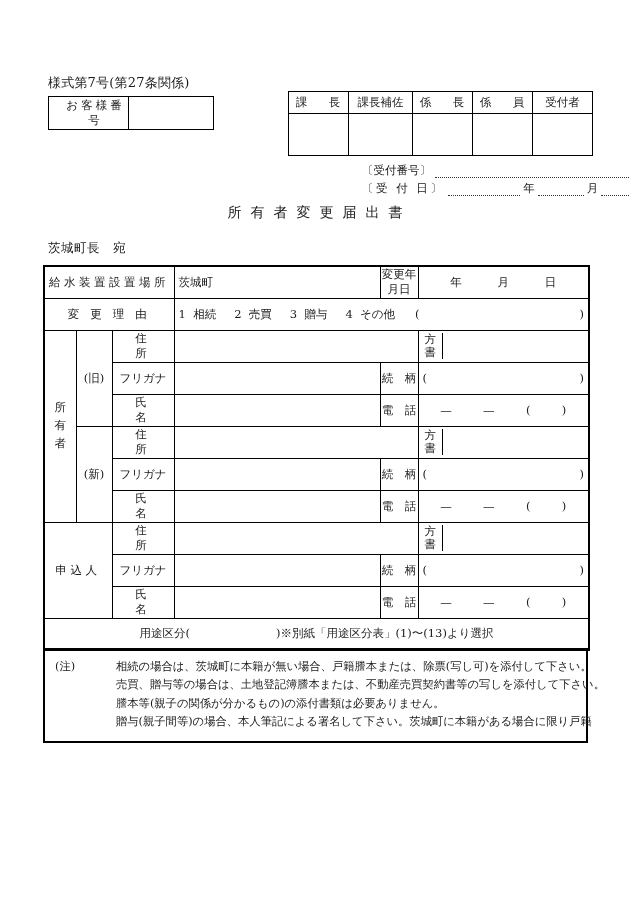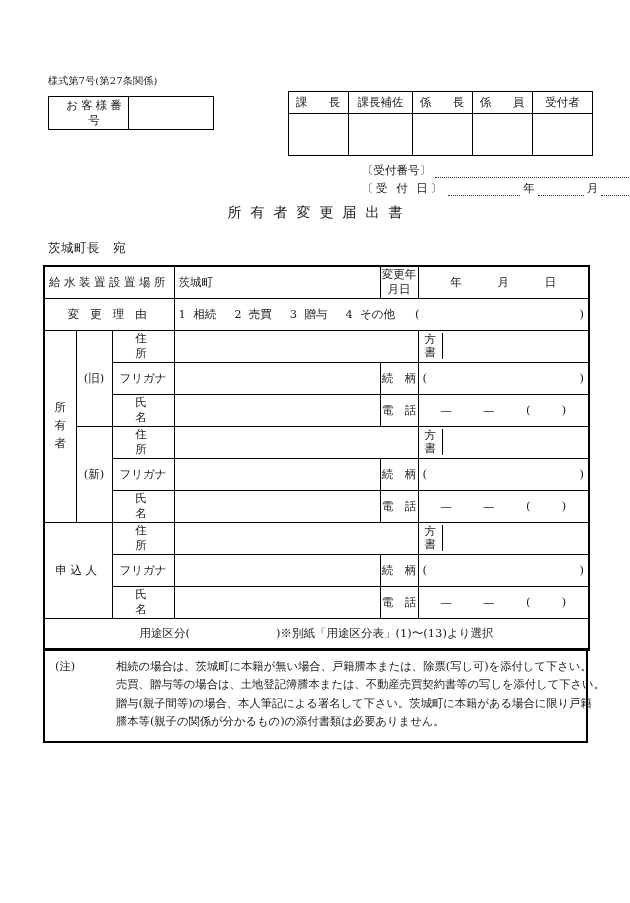--- a/index.html
+++ b/index.html
@@ -14,21 +14,21 @@
     overflow: hidden;
   }
   .page { position: relative; width: 630px; height: 903px; }
 
   
   .abs { position: absolute; }
 
   
   #form-code {
     left: 48px; top: 74px;
-    font-size: 10px;
+    font-size: 13px;
     letter-spacing: 0.2px;
     white-space: nowrap;
   }
 
   
   #customer-box {
     left: 48px; top: 96px;
     border: 1px solid #000;
     border-collapse: collapse;
   }
@@ -389,19 +389,19 @@
     </tr>
   </tbody>
     </table>
 
   <div class="abs" id="notes-box">
     <div class="note-row">
       <div class="note-label">(注)</div>
       <div class="note-lines">
         <div class="note-line">相続の場合は、茨城町に本籍が無い場合、戸籍謄本または、除票(写し可)を添付して下さい。</div>
         <div class="note-line">売買、贈与等の場合は、土地登記簿謄本または、不動産売買契約書等の写しを添付して下さい。</div>
+        <div class="note-line">謄本等(親子の関係が分かるもの)の添付書類は必要ありません。</div>
         <div class="note-line">贈与(親子間等)の場合、本人筆記による署名して下さい。茨城町に本籍がある場合に限り戸籍</div>
-        <div class="note-line">謄本等(親子の関係が分かるもの)の添付書類は必要ありません。</div>
       </div>
     </div>
   </div>
 
 </div>
 
 </body></html>

